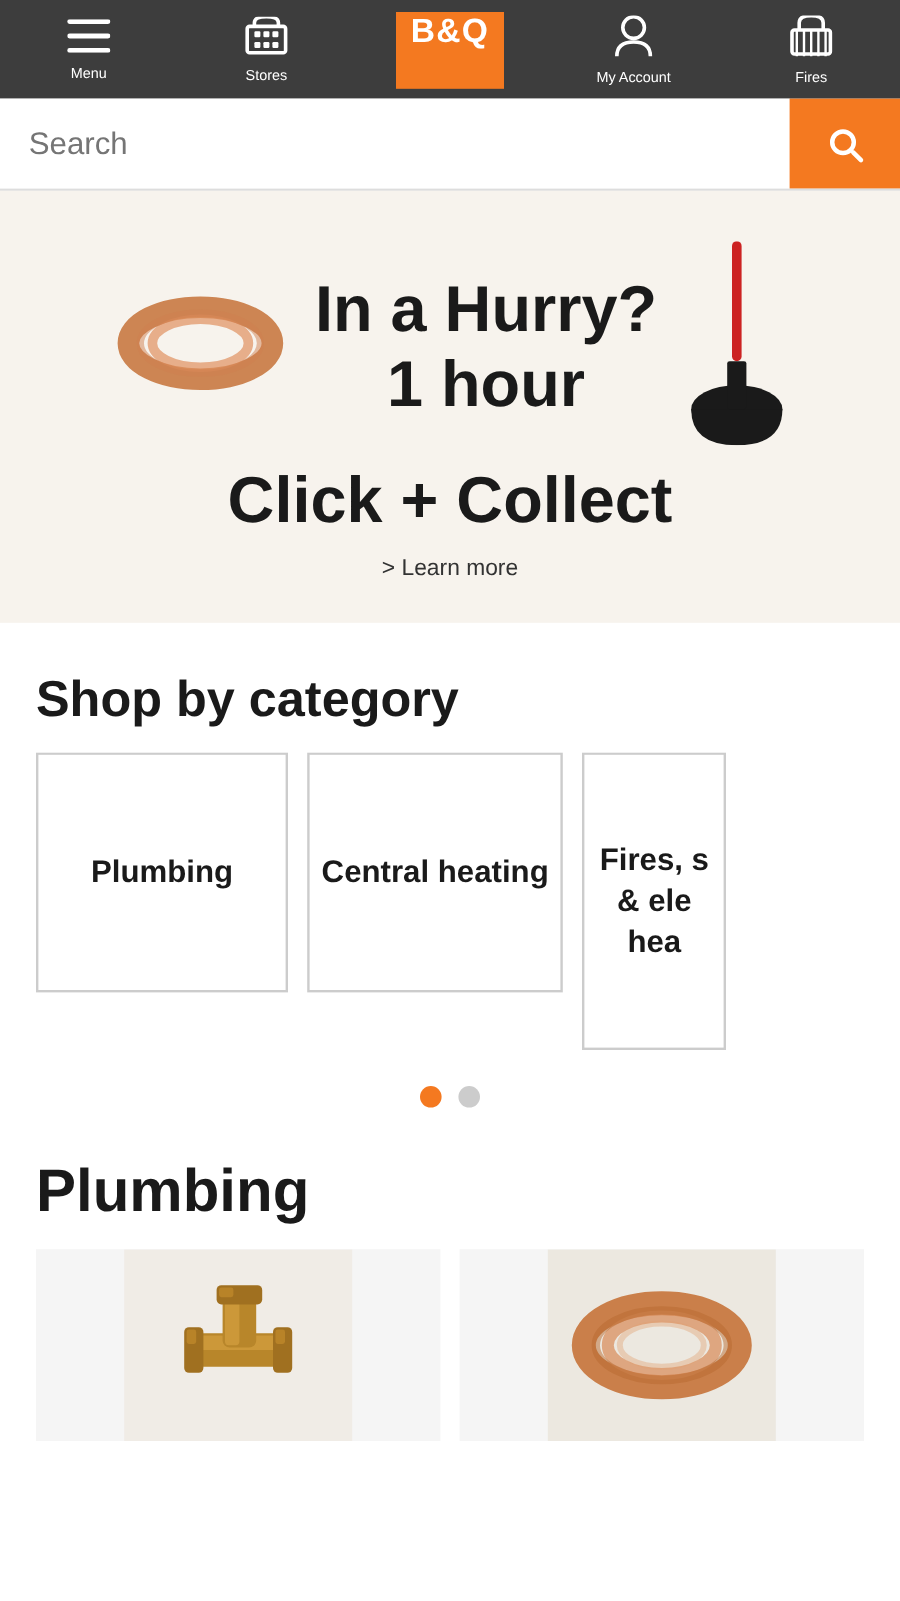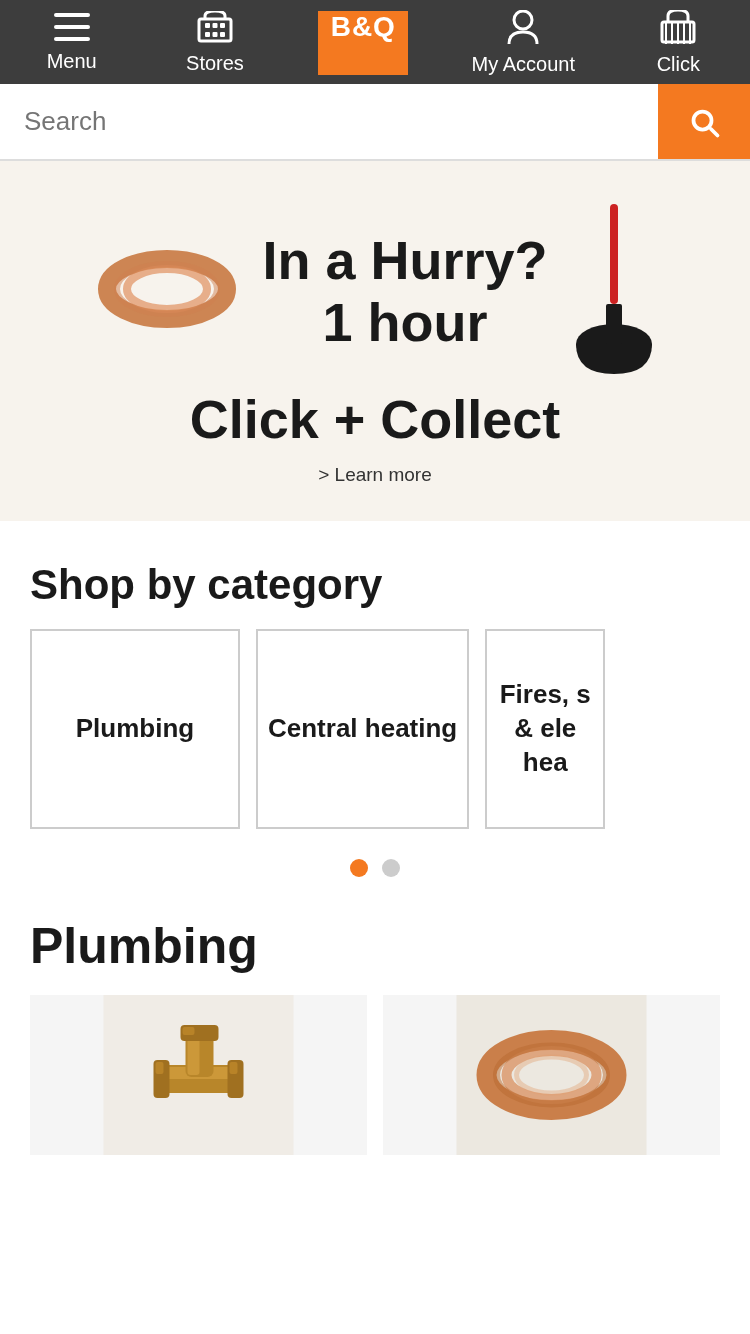--- a/index.html
+++ b/index.html
@@ -23,21 +23,21 @@
       font-size: 22px;
       cursor: pointer;
       min-width: 80px;
     }
     .nav-item .icon-wrap {
       font-size: 30px;
       margin-bottom: 4px;
       line-height: 1;
     }
     .nav-item .label {
-      font-size: 20px;
+      font-size: 12px;
       color: #fff;
     }
     .logo-wrap {
       background: #f47920;
       width: 90px;
       height: 64px;
       display: flex;
       align-items: center;
       justify-content: flex-start;
       flex-direction: column;
@@ -152,21 +152,21 @@
       font-size: 26px;
       font-weight: 700;
       color: #1a1a1a;
       text-align: center;
       padding: 10px;
       line-height: 1.3;
     }
     .category-card-partial {
       border: 2px solid #ccc;
       width: 120px;
-      height: 200px;
+      height: 248px;
       display: flex;
       align-items: center;
       justify-content: flex-end;
       flex-shrink: 0;
       overflow: hidden;
     }
     .category-card-partial-text {
       font-size: 26px;
       font-weight: 700;
       color: #1a1a1a;
@@ -278,21 +278,21 @@
       <svg width="36" height="34" viewBox="0 0 36 34" fill="none">
         <rect x="2" y="12" width="32" height="20" rx="2" stroke="white" stroke-width="3" fill="none"></rect>
         <line x1="6" y1="12" x2="6" y2="34" stroke="white" stroke-width="2"></line>
         <line x1="12" y1="12" x2="12" y2="34" stroke="white" stroke-width="2"></line>
         <line x1="18" y1="12" x2="18" y2="34" stroke="white" stroke-width="2"></line>
         <line x1="24" y1="12" x2="24" y2="34" stroke="white" stroke-width="2"></line>
         <line x1="30" y1="12" x2="30" y2="34" stroke="white" stroke-width="2"></line>
         <path d="M8 12 L8 6 Q8 0 18 0 Q28 0 28 6 L28 12" stroke="white" stroke-width="3" fill="none"></path>
       </svg>
     </div>
-    <span class="label">Click</span>
+    <span class="label">Fires</span>
   </div>
 </header>
 
 <div class="search-bar">
   <input class="search-input" type="text" placeholder="Search" style="">
   <button class="search-btn">
     <svg viewBox="0 0 24 24">
       <path d="M21 21l-4.35-4.35M17 11A6 6 0 1 1 5 11a6 6 0 0 1 12 0z" stroke="white" stroke-width="2.5" fill="none" stroke-linecap="round"></path>
     </svg>
   </button>

